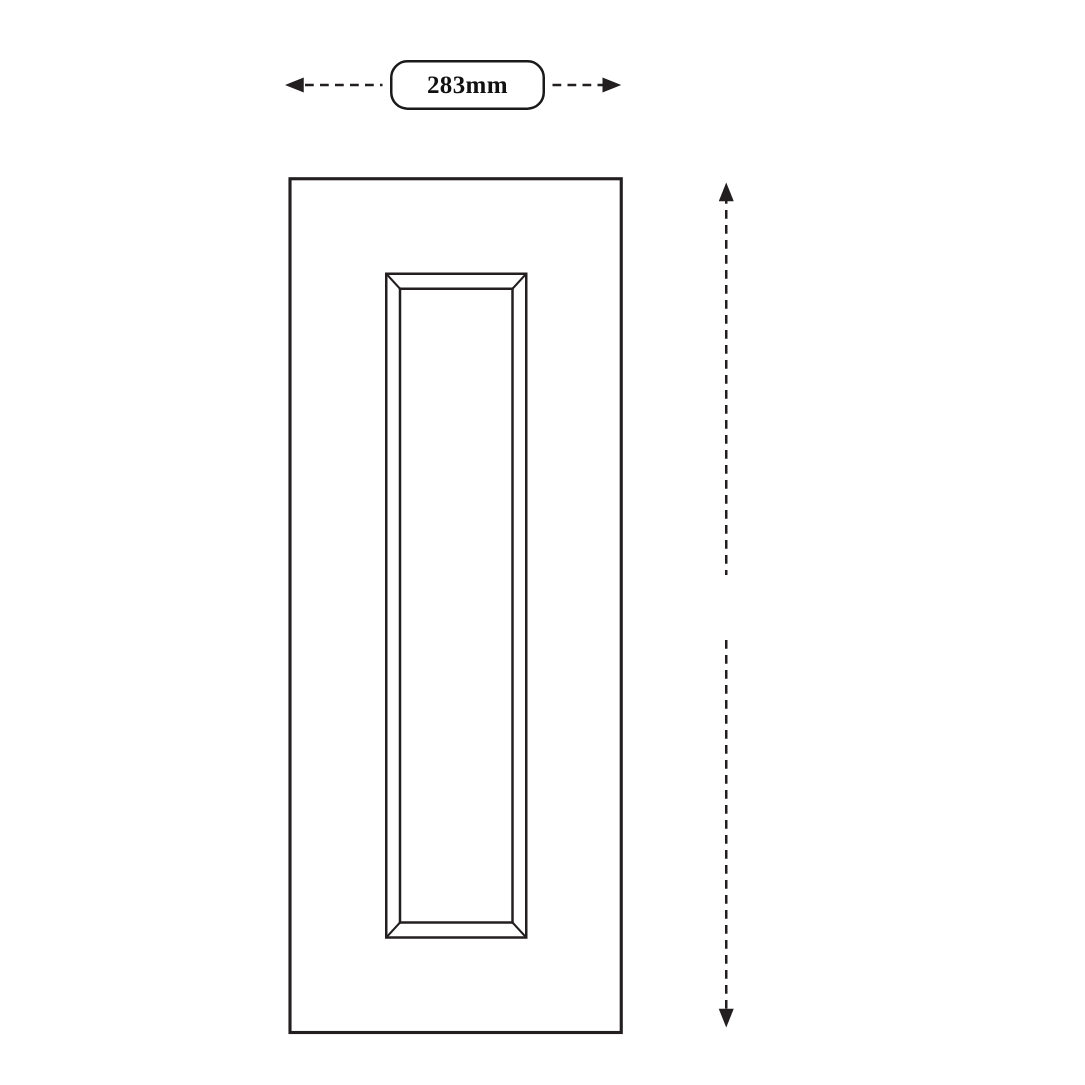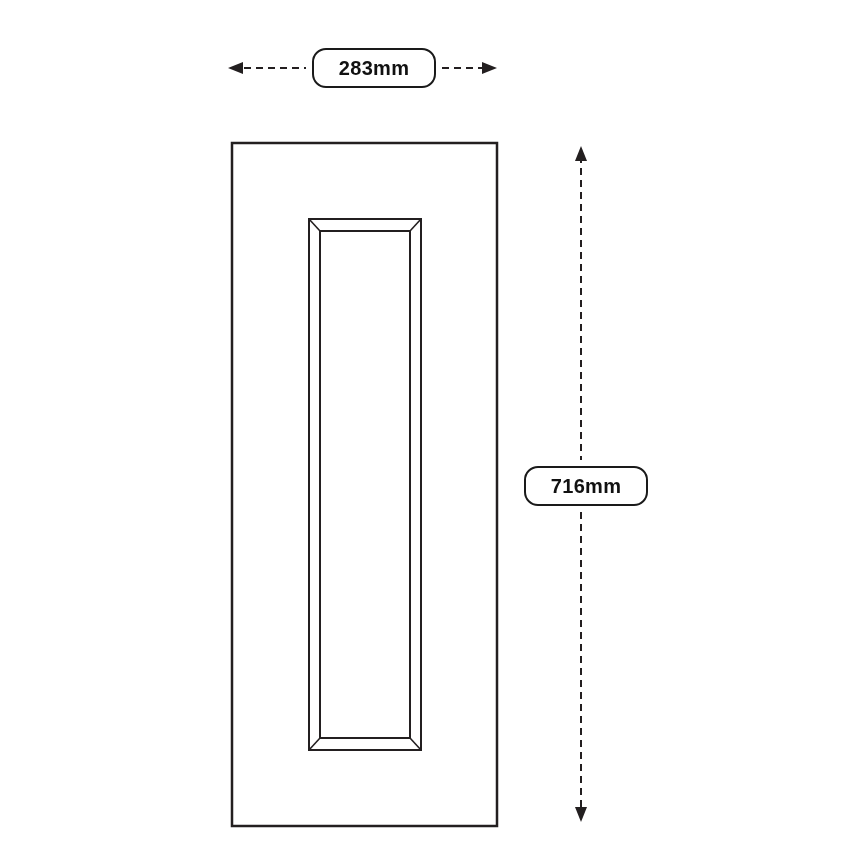--- a/index.html
+++ b/index.html
@@ -37,20 +37,21 @@
     font-size: 20px;
     letter-spacing: 0.3px;
     box-sizing: border-box;
     white-space: nowrap;
   }
   #width-label {
     left: 312px;
     top: 48px;
     width: 124px;
     height: 40px;
+    font-family: Liberation Serif, serif;
   }
   #height-label {
     left: 524px;
     top: 466px;
     width: 124px;
     height: 40px;
   }
 </style>
 </head>
 <body>
@@ -83,15 +84,14 @@
       <line x1="309" y1="219" x2="320" y2="231" stroke="#231f20" stroke-width="1.6"></line>
       <line x1="421" y1="219" x2="410" y2="231" stroke="#231f20" stroke-width="1.6"></line>
       <line x1="309" y1="750" x2="320" y2="738" stroke="#231f20" stroke-width="1.6"></line>
       <line x1="421" y1="750" x2="410" y2="738" stroke="#231f20" stroke-width="1.6"></line>
     </g>
 
   </svg>
 
   <div class="dim-label" id="width-label">283mm</div>
 
-  <div class="dim-label" id="height-label">716mm</div>
 
 </div>
 
 </body></html>

